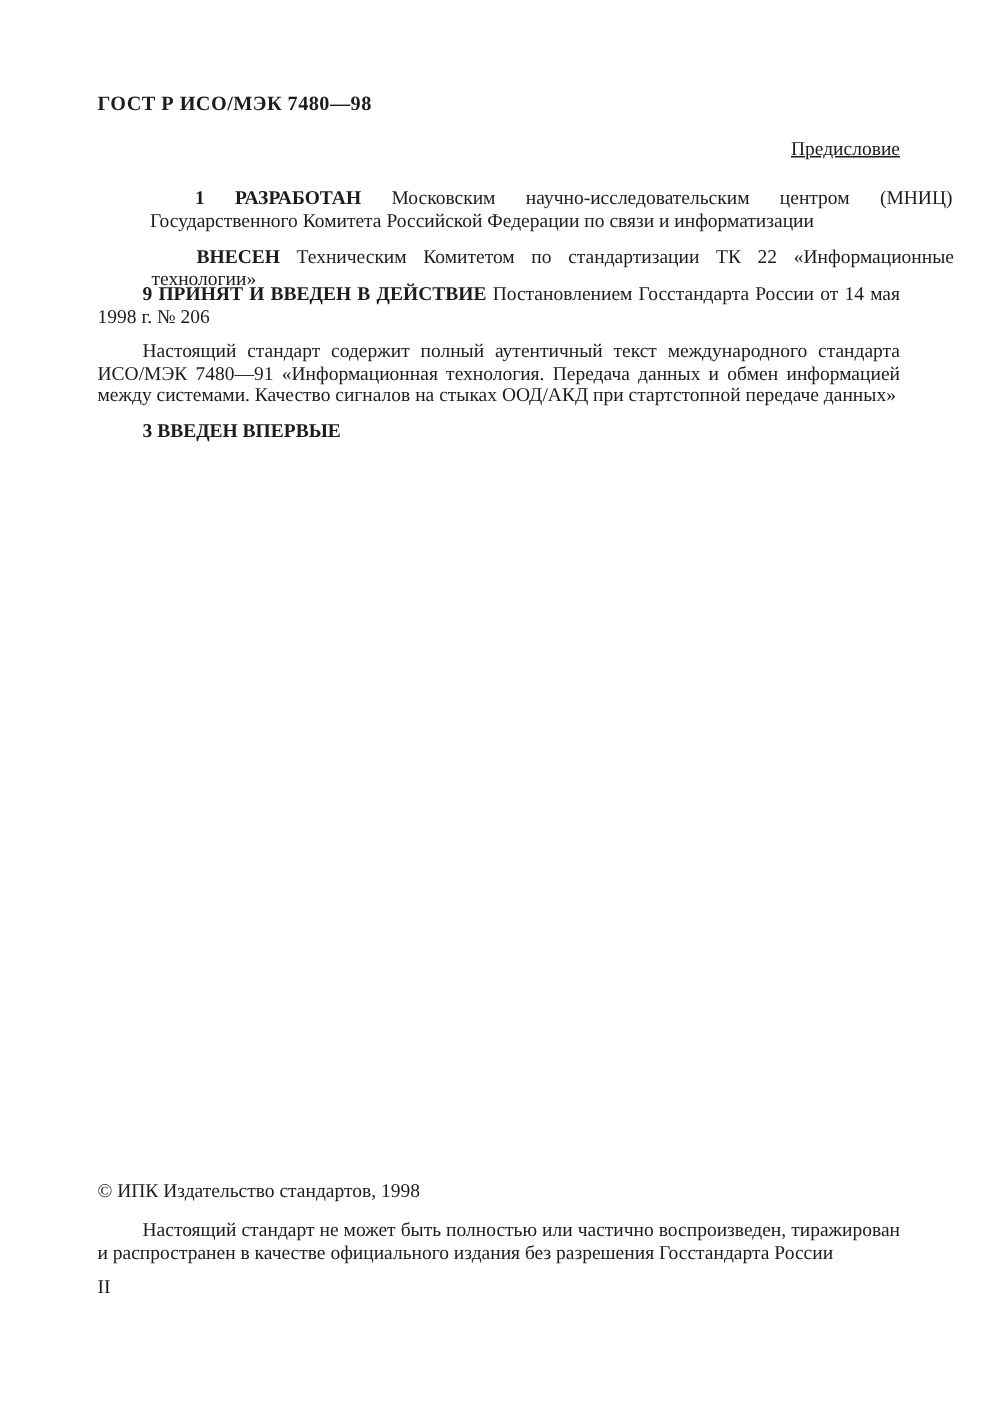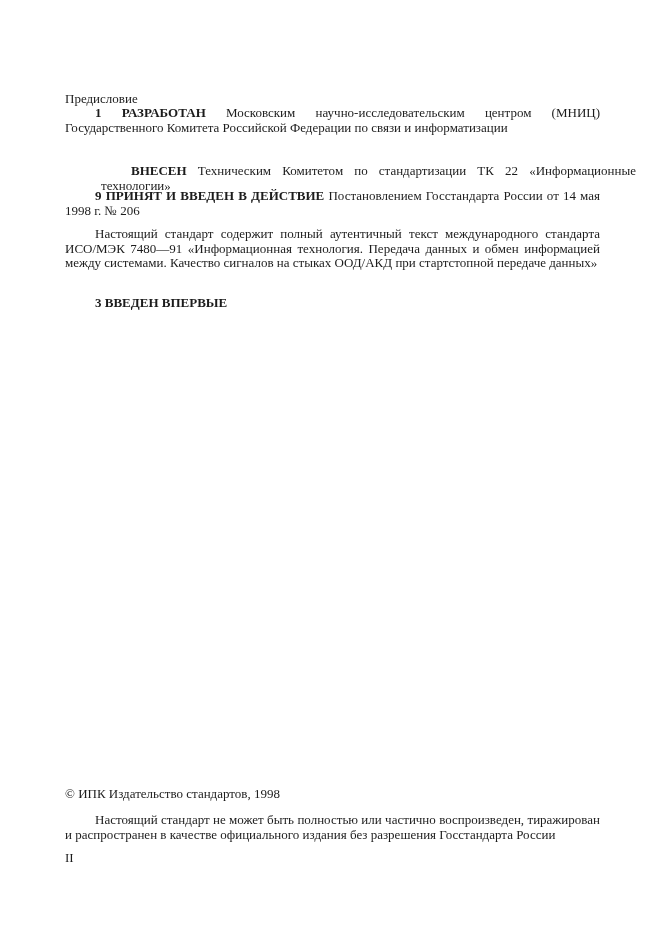--- a/index.html
+++ b/index.html
@@ -25,37 +25,38 @@
     font-size: 13.5px;
     font-weight: bold;
     letter-spacing: 0.3px;
     white-space: nowrap;
   }
   .doc-title {
     position: absolute;
     left: 65px;
     top: 92px;
     width: 535px;
-    text-align: left;
+    text-align: right;
+    text-decoration: underline;
   }
   .para {
     position: absolute;
     left: 65px;
     width: 535px;
     text-align: justify;
     text-indent: 30px;
   }
   .para .lead {
     font-weight: bold;
   }
-  .p1 { top: 106px; }
+  .p1 { top: 125px; margin-left: 35px; }
   .p2 { top: 164px; margin-left: 36px; }
   .p3 { top: 189px; }
   .p4 { top: 227px; }
-  .p5 { top: 296px; }
+  .p5 { top: 280px; }
   .copyright {
     position: absolute;
     left: 65px;
     top: 787px;
     width: 535px;
   }
   .restriction {
     position: absolute;
     left: 65px;
     top: 813px;
@@ -67,20 +68,21 @@
     position: absolute;
     left: 65px;
     top: 851px;
   }
 </style>
 </head>
 <body>
 
 <div class="page">
 
+  <div class="doc-code">ГОСТ Р ИСО/МЭК 7480—98</div>
 
   <div class="doc-title">Предисловие</div>
 
   <div class="para p1">
     <span class="lead">1 РАЗРАБОТАН</span>
     <span>Московским научно-исследовательским центром (МНИЦ) Государственно­го Комитета Российской Федерации по связи и информатизации</span>
   </div>
 
   <div class="para p2">
     <span class="lead">ВНЕСЕН</span>

